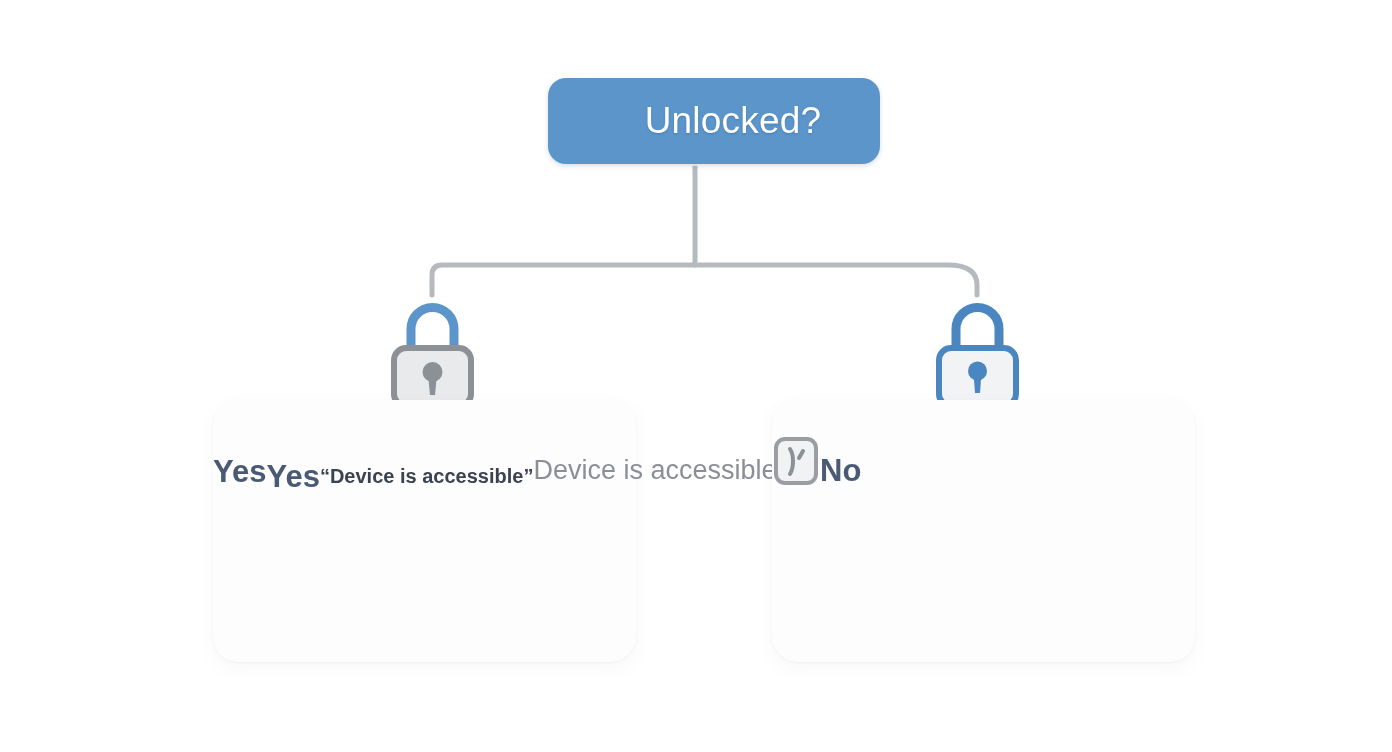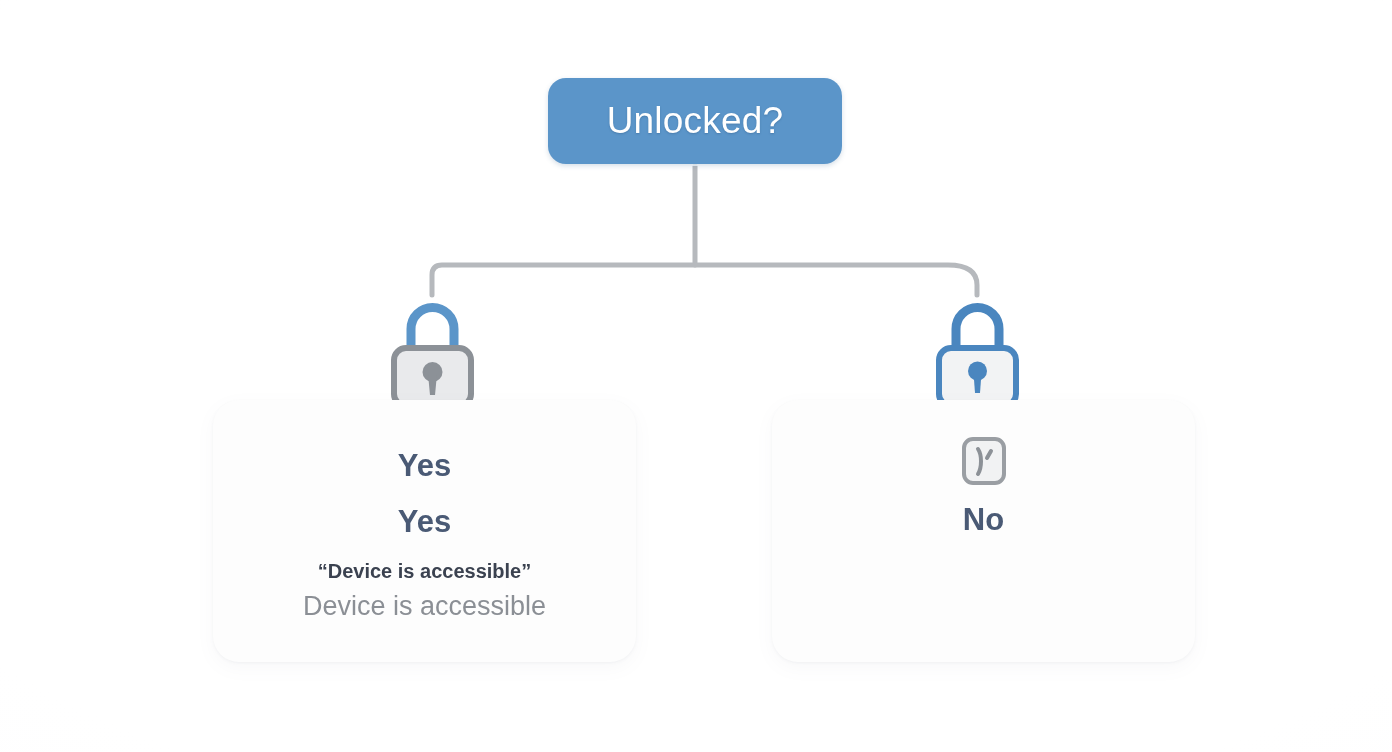--- a/index.html
+++ b/index.html
@@ -37,20 +37,21 @@
     top: 78px;
     width: 294px;
     height: 86px;
     border-radius: 18px;
     background: #5b95c9;
     box-shadow: 0 2px 5px rgba(70, 110, 150, .22),
                 0 0 0 2px rgba(255,255,255,.85);
     display: flex;
     align-items: center;
     justify-content: center;
+    padding-left: 38px;
   }
   .decision-node .label {
     font-size: 37px;
     font-weight: 400;
     color: #ffffff;
     letter-spacing: .2px;
     text-shadow: 0 1px 2px rgba(40, 80, 120, .35);
   }
 
   
@@ -80,21 +81,21 @@
     box-shadow: 0 1px 3px rgba(120,130,145,.07),
                 0 6px 18px rgba(120,130,145,.055);
     box-sizing: border-box;
     padding-top: 36px;
   }
   .card.left  { left: 213px; top: 400px; }
   .card.right { left: 772px; top: 400px; }
 
   .card-inner {
     display: flex;
-    flex-direction: column;
+    flex-direction: row;
     align-items: center;
   }
 
   .badge-icon {
     margin-bottom: 6px;
   }
 
   .answer {
     font-size: 31px;
     font-weight: 700;

